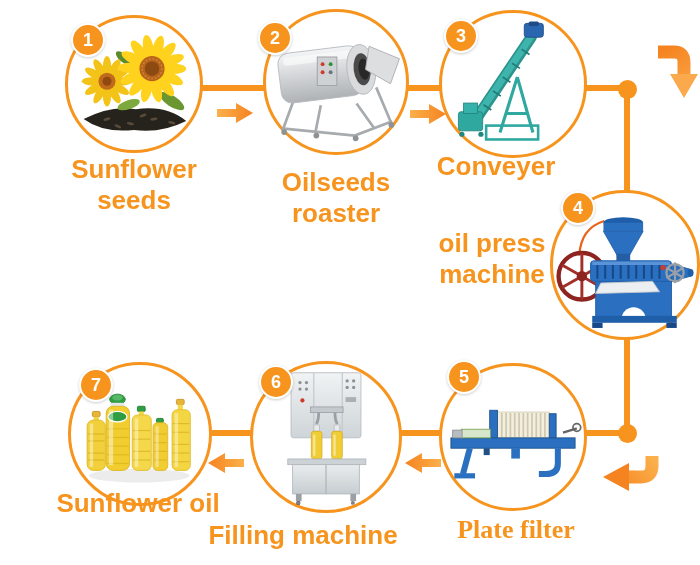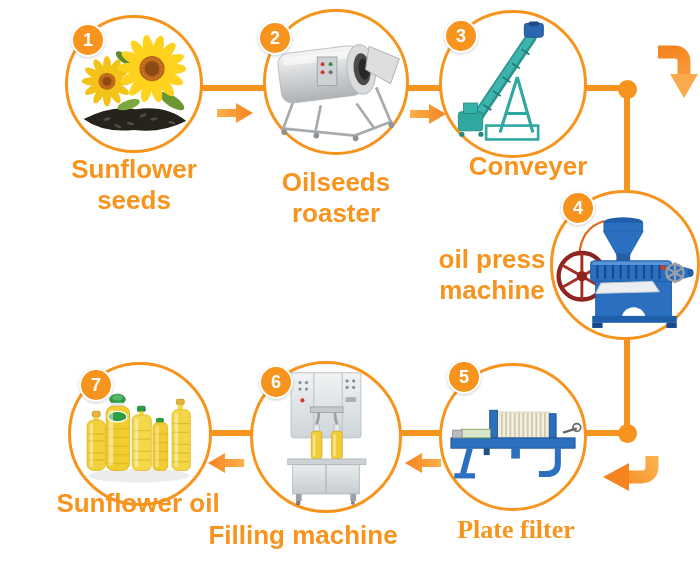--- a/index.html
+++ b/index.html
@@ -194,21 +194,21 @@
       </g>
       <rect x="88" y="2" width="22" height="16" rx="3" fill="#2b66b0" stroke="#1f4c86"></rect>
       <rect x="93" y="0" width="12" height="5" rx="2" fill="#1f4c86"></rect>
       <rect x="12" y="104" width="28" height="22" rx="3" fill="#2fa8a0" stroke="#21867f"></rect>
       <rect x="18" y="94" width="16" height="12" fill="#37b2aa" stroke="#21867f"></rect>
       <circle cx="16" cy="130" r="3" fill="#21867f"></circle>
         <circle cx="38" cy="130" r="3" fill="#21867f"></circle>
     </svg>
   </div>
   <div class="badge" style="left:444px;top:19px;">3</div>
-  <div class="label" style="left:428px;top:151px;">Conveyer</div>
+  <div class="label" style="left:396px;top:151px;">Conveyer</div>
 
   <div class="circle" style="left:550px;top:190px;width:150px;height:150px;">
     <svg width="138" height="130" viewBox="0 0 160 150">
       <path d="M56,24 C36,30 28,46 27,64" stroke="#e8641b" stroke-width="2.6" fill="none"></path>
       <circle cx="30" cy="88" r="27" fill="none" stroke="#8e2420" stroke-width="5"></circle>
       <g stroke="#a03028" stroke-width="3.4">
         <line x1="30" y1="61" x2="30" y2="115"></line>
           <line x1="7" y1="75" x2="53" y2="101"></line>
           <line x1="7" y1="101" x2="53" y2="75"></line>
       </g>
@@ -242,21 +242,21 @@
       <polygon points="52,96 112,94 120,106 46,108" fill="#eceff1" stroke="#c6cacd"></polygon>
       <rect x="46" y="94" width="88" height="42" fill="#2a6fc0" stroke="#1f5ea8"></rect>
       <polygon points="52,96 112,94 120,106 46,108" fill="#eceff1" stroke="#c6cacd"></polygon>
       <circle cx="90" cy="138" r="14" fill="#ffffff"></circle>
       <rect x="42" y="134" width="98" height="8" fill="#1f5ea8"></rect>
       <rect x="42" y="142" width="12" height="6" fill="#17498a"></rect>
         <rect x="128" y="142" width="12" height="6" fill="#17498a"></rect>
     </svg>
   </div>
   <div class="badge" style="left:561px;top:191px;">4</div>
-  <div class="label" style="left:437px;top:244px;width:110px;">oil press machine</div>
+  <div class="label" style="left:437px;top:228px;width:110px;">oil press machine</div>
 
   <div class="circle" style="left:439px;top:363px;width:148px;height:148px;">
     <svg width="138" height="112" viewBox="0 0 160 122">
       <line x1="138" y1="56" x2="154" y2="51" stroke="#666" stroke-width="2.6"></line>
       <circle cx="154" cy="50" r="4.5" fill="none" stroke="#666" stroke-width="2"></circle>
       <rect x="62" y="32" width="60" height="30" fill="#f3efe0" stroke="#d6d0ba"></rect>
       <g stroke="#cfc8ae" stroke-width="2">
         <line x1="67" y1="33" x2="67" y2="61"></line>
           <line x1="72" y1="33" x2="72" y2="61"></line>
         <line x1="77" y1="33" x2="77" y2="61"></line>

